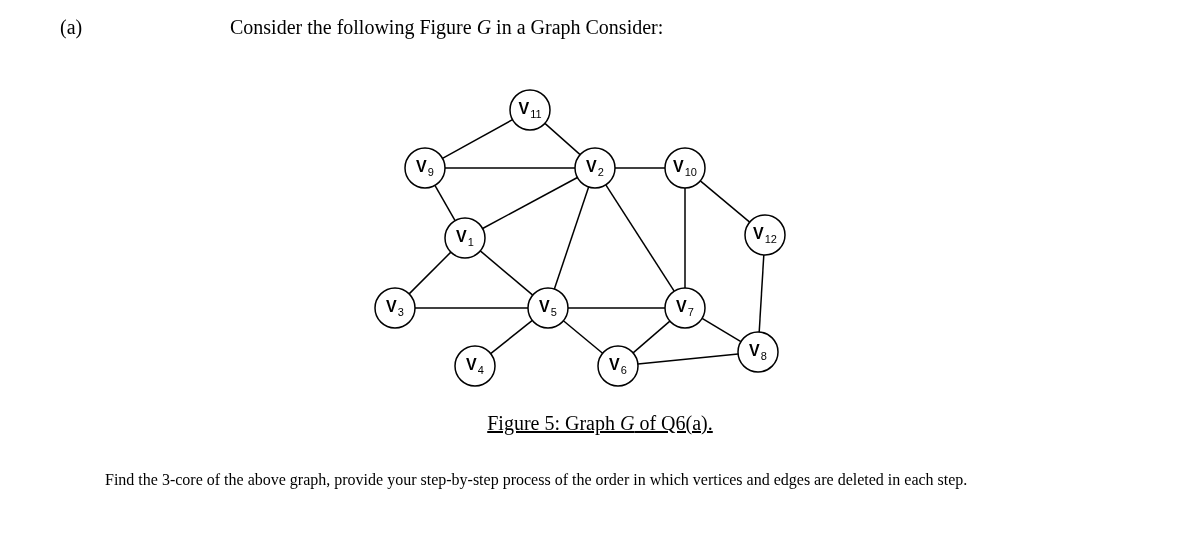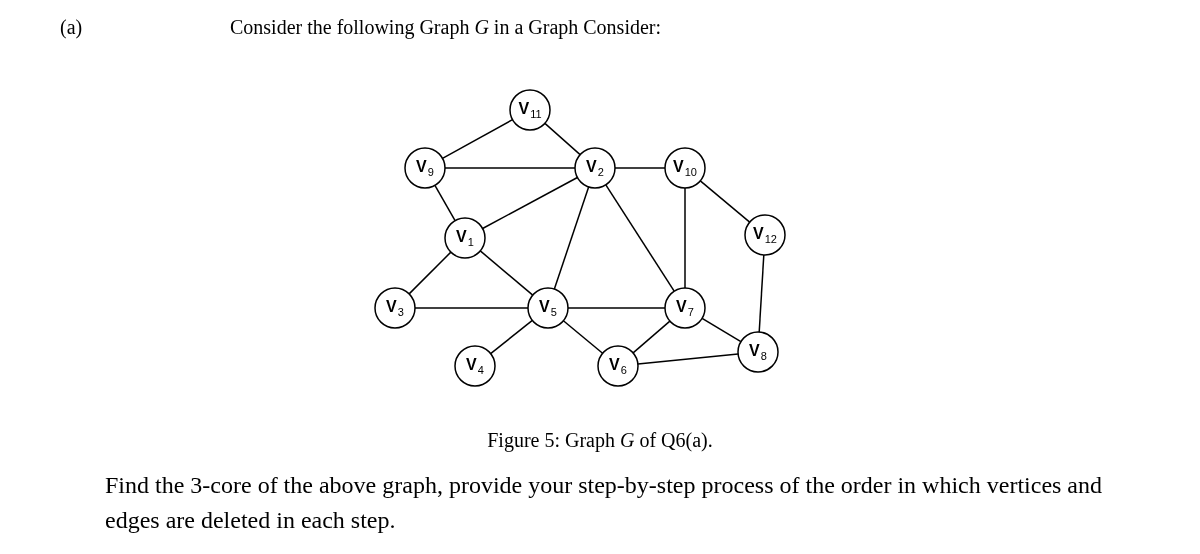--- a/index.html
+++ b/index.html
@@ -37,44 +37,45 @@
       position: absolute;
       left: 340px;
       top: 70px;
       width: 480px;
       height: 320px;
     }
     .caption {
       position: absolute;
       width: 1200px;
       left: 0;
-      top: 429px;
+      top: 412px;
       text-align: center;
       font-size: 20px;
+      text-decoration: underline;
     }
     .caption .italic {
       font-style: italic;
     }
     .task {
       position: absolute;
       left: 105px;
       top: 468px;
       width: 1005px;
-      font-size: 24px;
+      font-size: 16px;
       line-height: 1.45;
     }
   </style>
 </head>
 <body>
 
 <div class="page">
   <div class="label-a">(a)</div>
 
   <div class="intro">
-    <span>Consider the following Graph </span><span class="italic">G</span><span> in a Graph Consider:</span>
+    <span>Consider the following Figure </span><span class="italic">G</span><span> in a Graph Consider:</span>
   </div>
 
   <div class="graph-container">
     <svg id="graph-svg" width="480" height="320" viewBox="0 0 480 320">
       <g id="edges-layer">
           <line x1="102.50668785960801" y1="88.32963908707367" x2="172.493312140392" y2="49.67036091292633" stroke="#000" stroke-width="1.5"></line>
           <line x1="105" y1="98" x2="235" y2="98" stroke="#000" stroke-width="1.5"></line>
           <line x1="204.92282602567076" y1="53.315752453675444" x2="240.07717397432924" y2="84.68424754632456" stroke="#000" stroke-width="1.5"></line>
           <line x1="275" y1="98" x2="325" y2="98" stroke="#000" stroke-width="1.5"></line>
           <line x1="94.92277876713668" y1="115.36486284248919" x2="115.07722123286332" y2="150.63513715751083" stroke="#000" stroke-width="1.5"></line>

